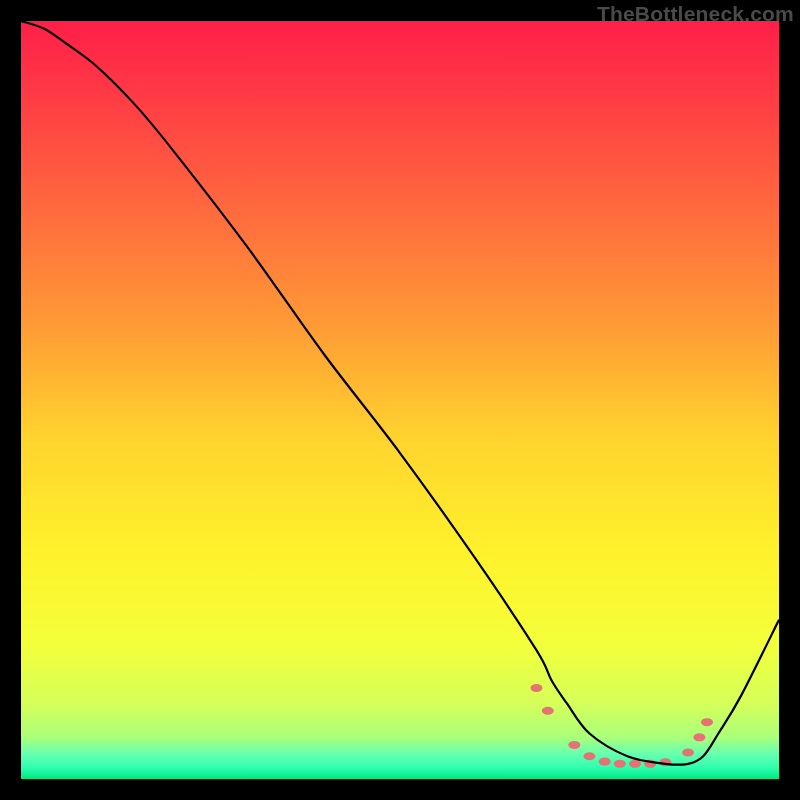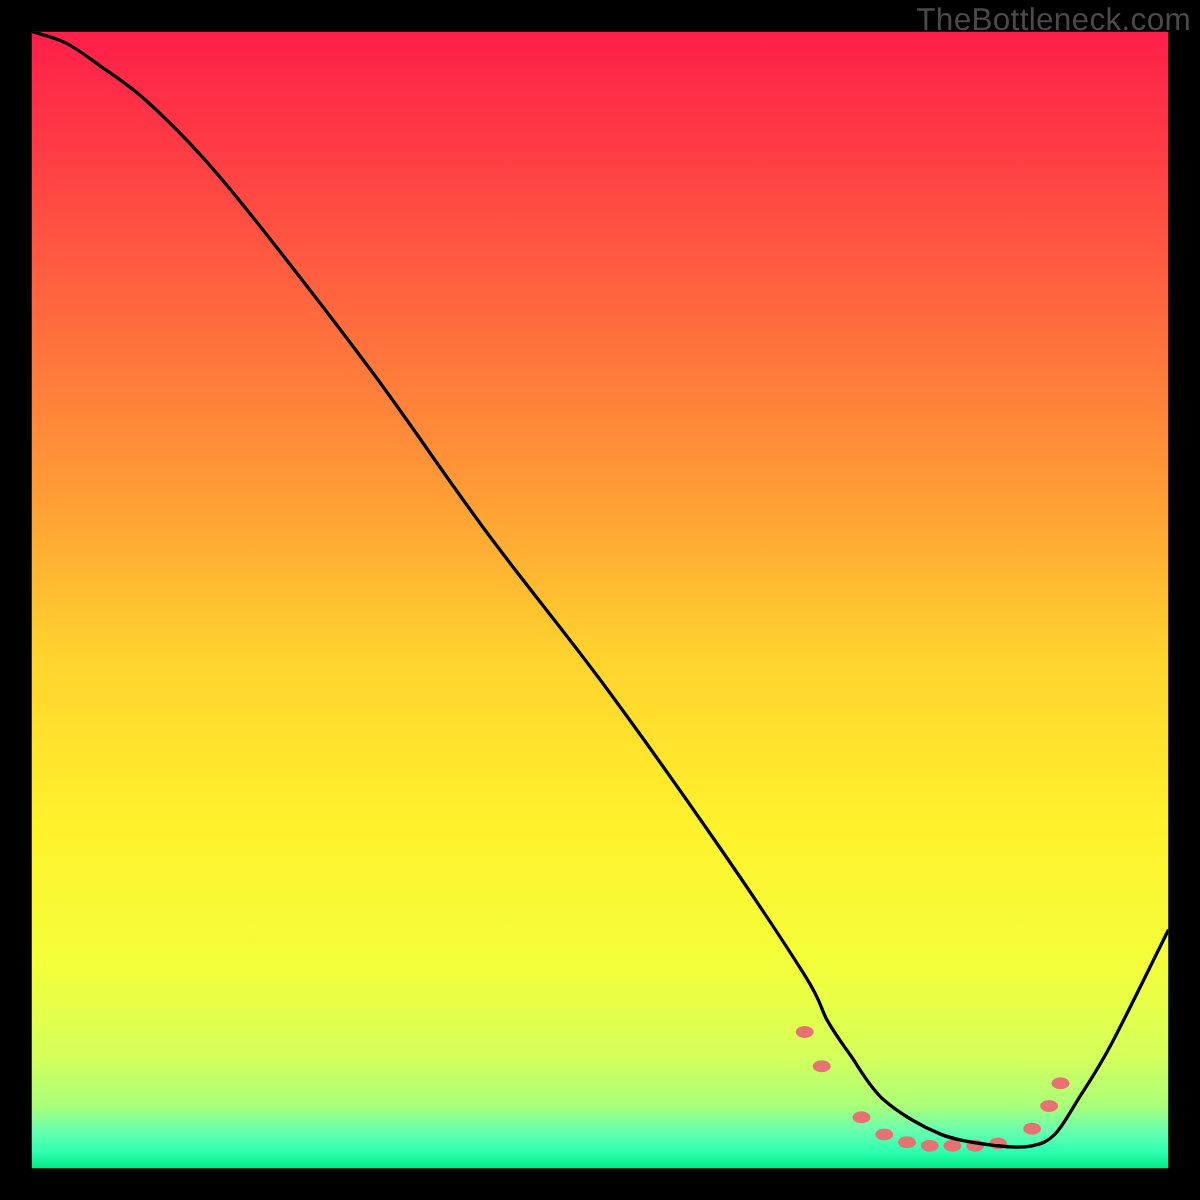--- a/index.html
+++ b/index.html
@@ -25,21 +25,21 @@
     top: 0;
     width: 758px;
     height: 758px;
   }
   .watermark {
     position: absolute;
     top: 2px;
     right: 6px;
     color: #4a4a4a;
     font-size: 21px;
-    font-weight: 400;
+    font-weight: 700;
     letter-spacing: 0.2px;
   }
 </style>
 </head>
 <body>
 
 <div class="frame">
   <svg class="plot" viewBox="0 0 758 758">
     <defs>
       <linearGradient id="bg-grad" x1="0" y1="0" x2="0" y2="1">

